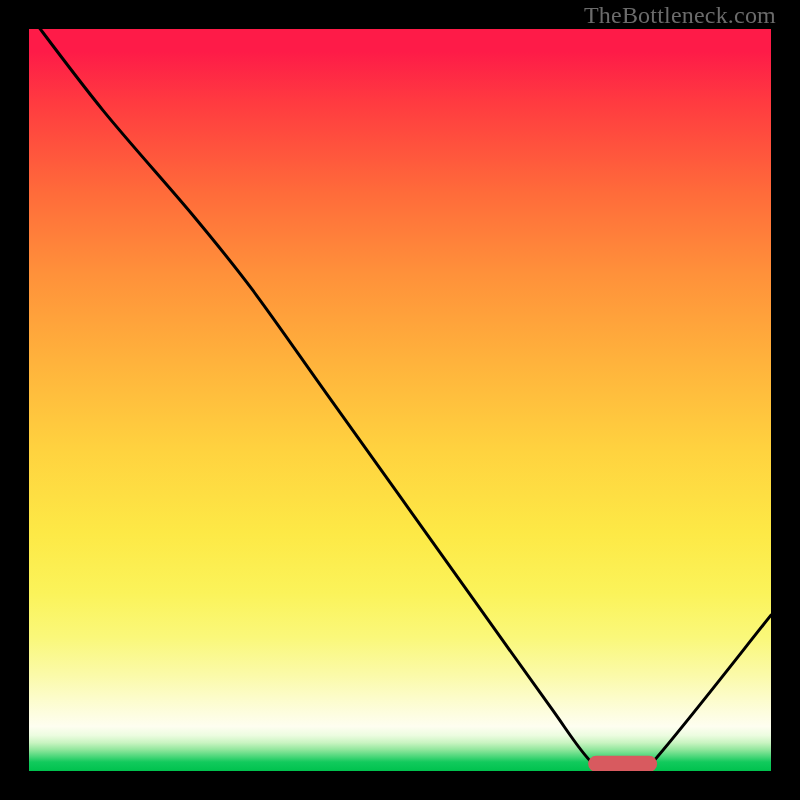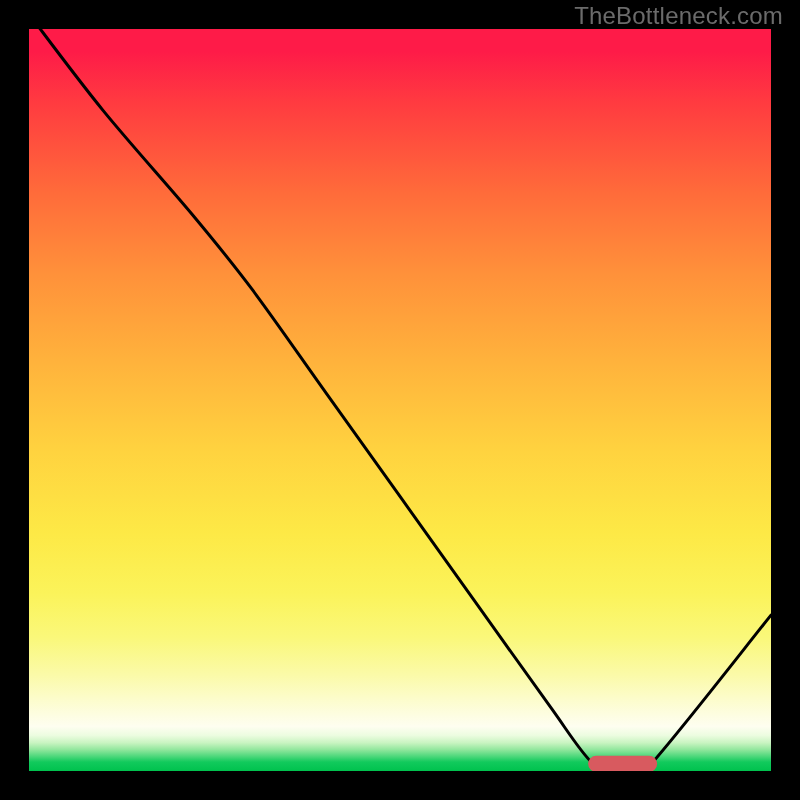--- a/index.html
+++ b/index.html
@@ -12,22 +12,22 @@
   }
   .outer {
     position: relative;
     width: 800px;
     height: 800px;
     background: #000;
   }
   .watermark {
     position: absolute;
     top: 2px;
-    right: 17px;
-    font-family: Liberation Sans, sans-serif;
+    right: 24px;
+    font-family: Liberation Serif, serif;
     font-size: 24px;
     color: #6b6b6b;
     font-weight: 500;
     letter-spacing: 0.2px;
   }
   .plot-frame {
     position: absolute;
     left: 29px;
     top: 29px;
     width: 742px;

